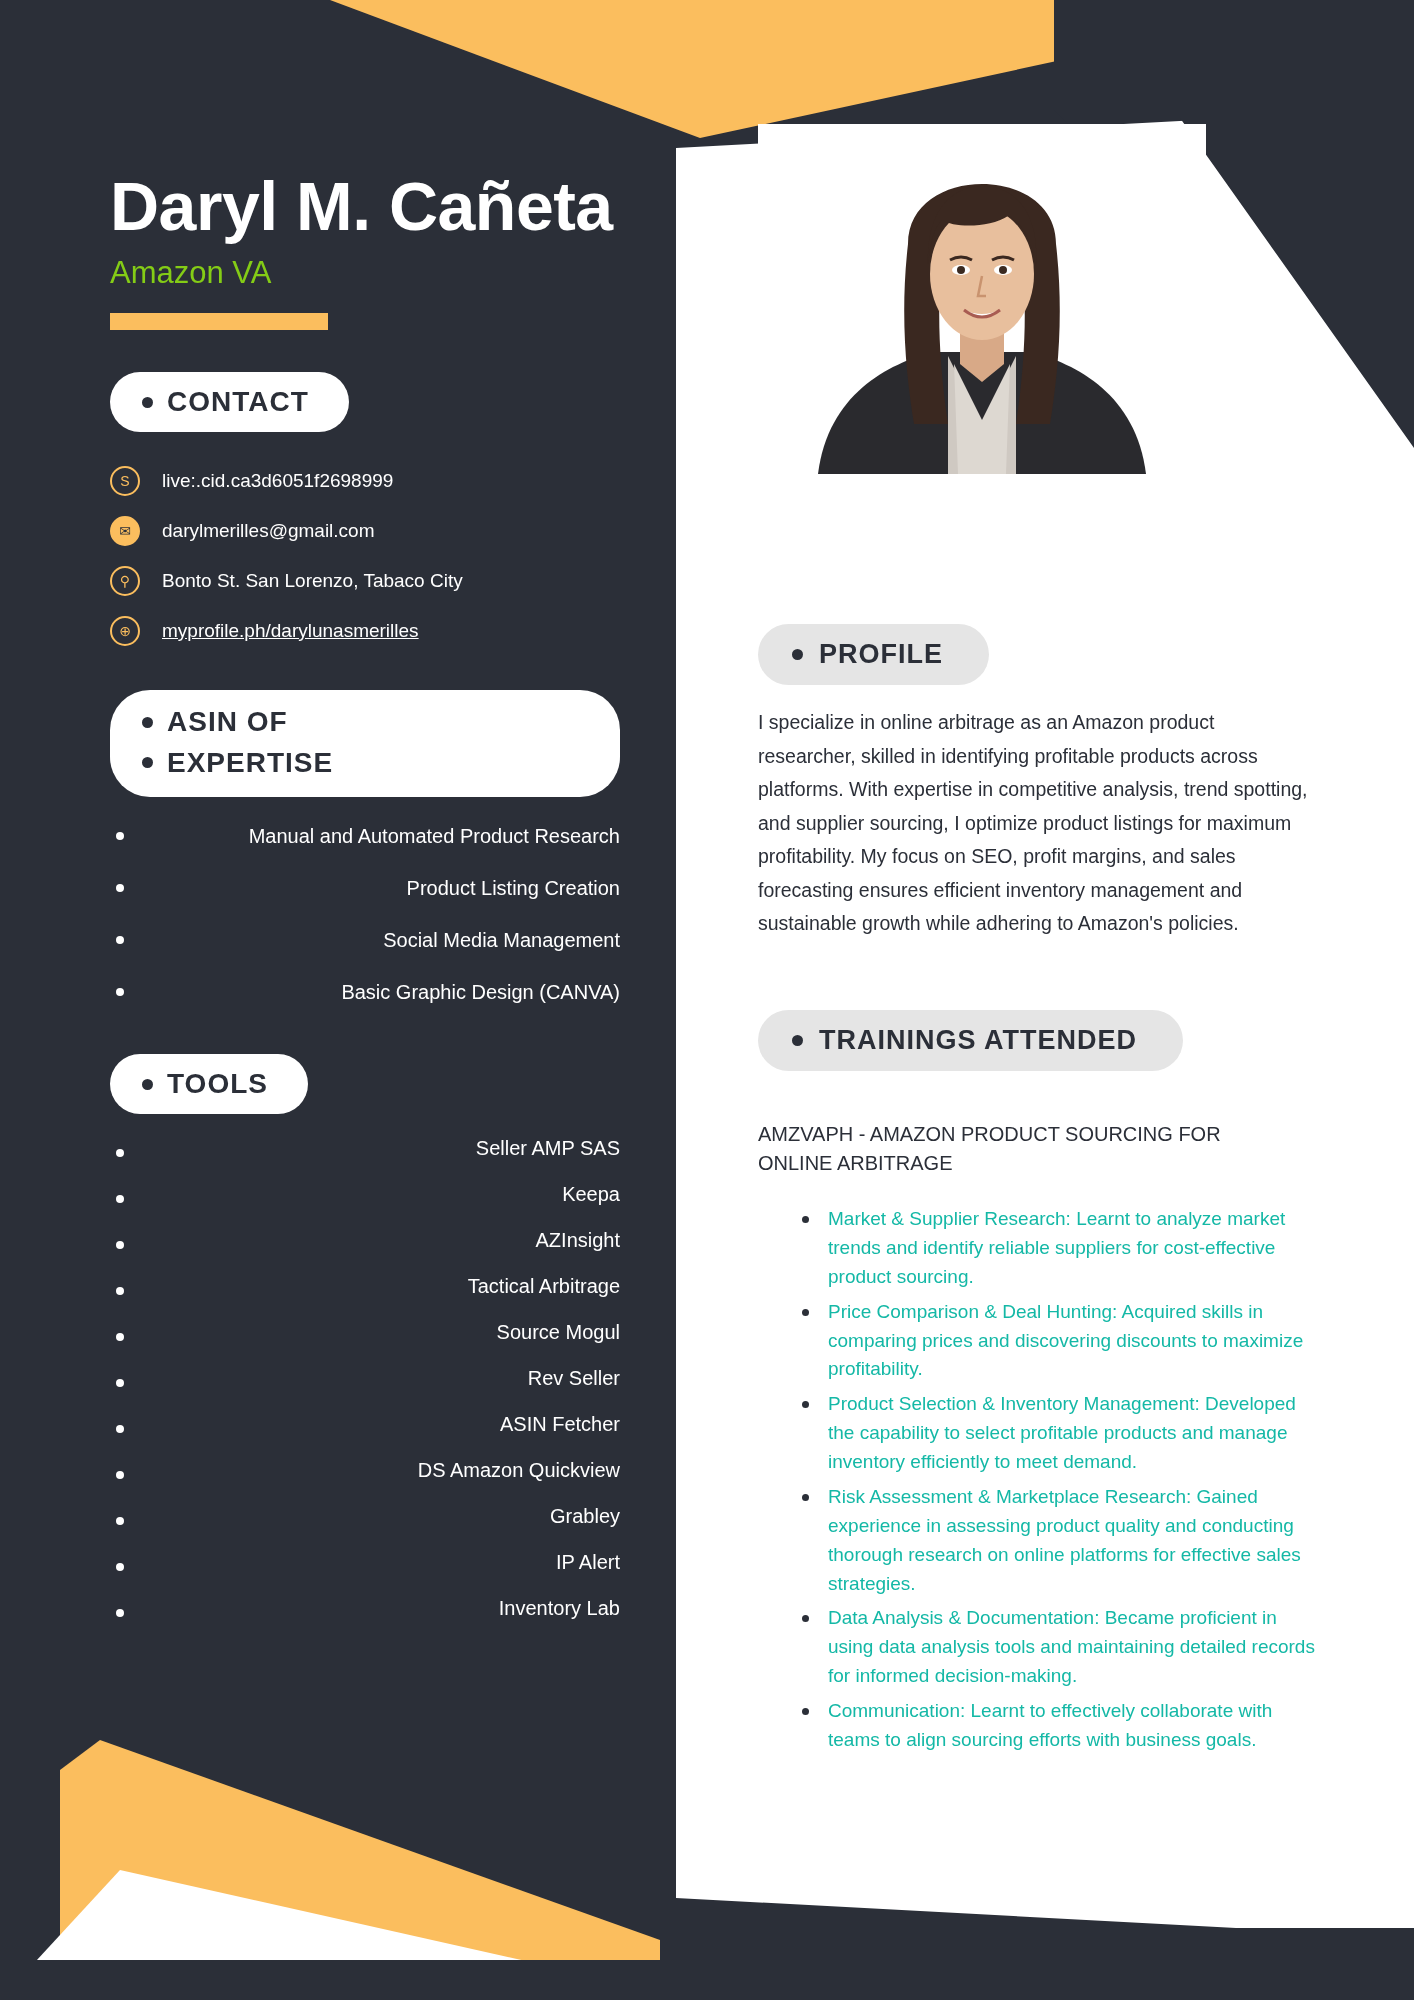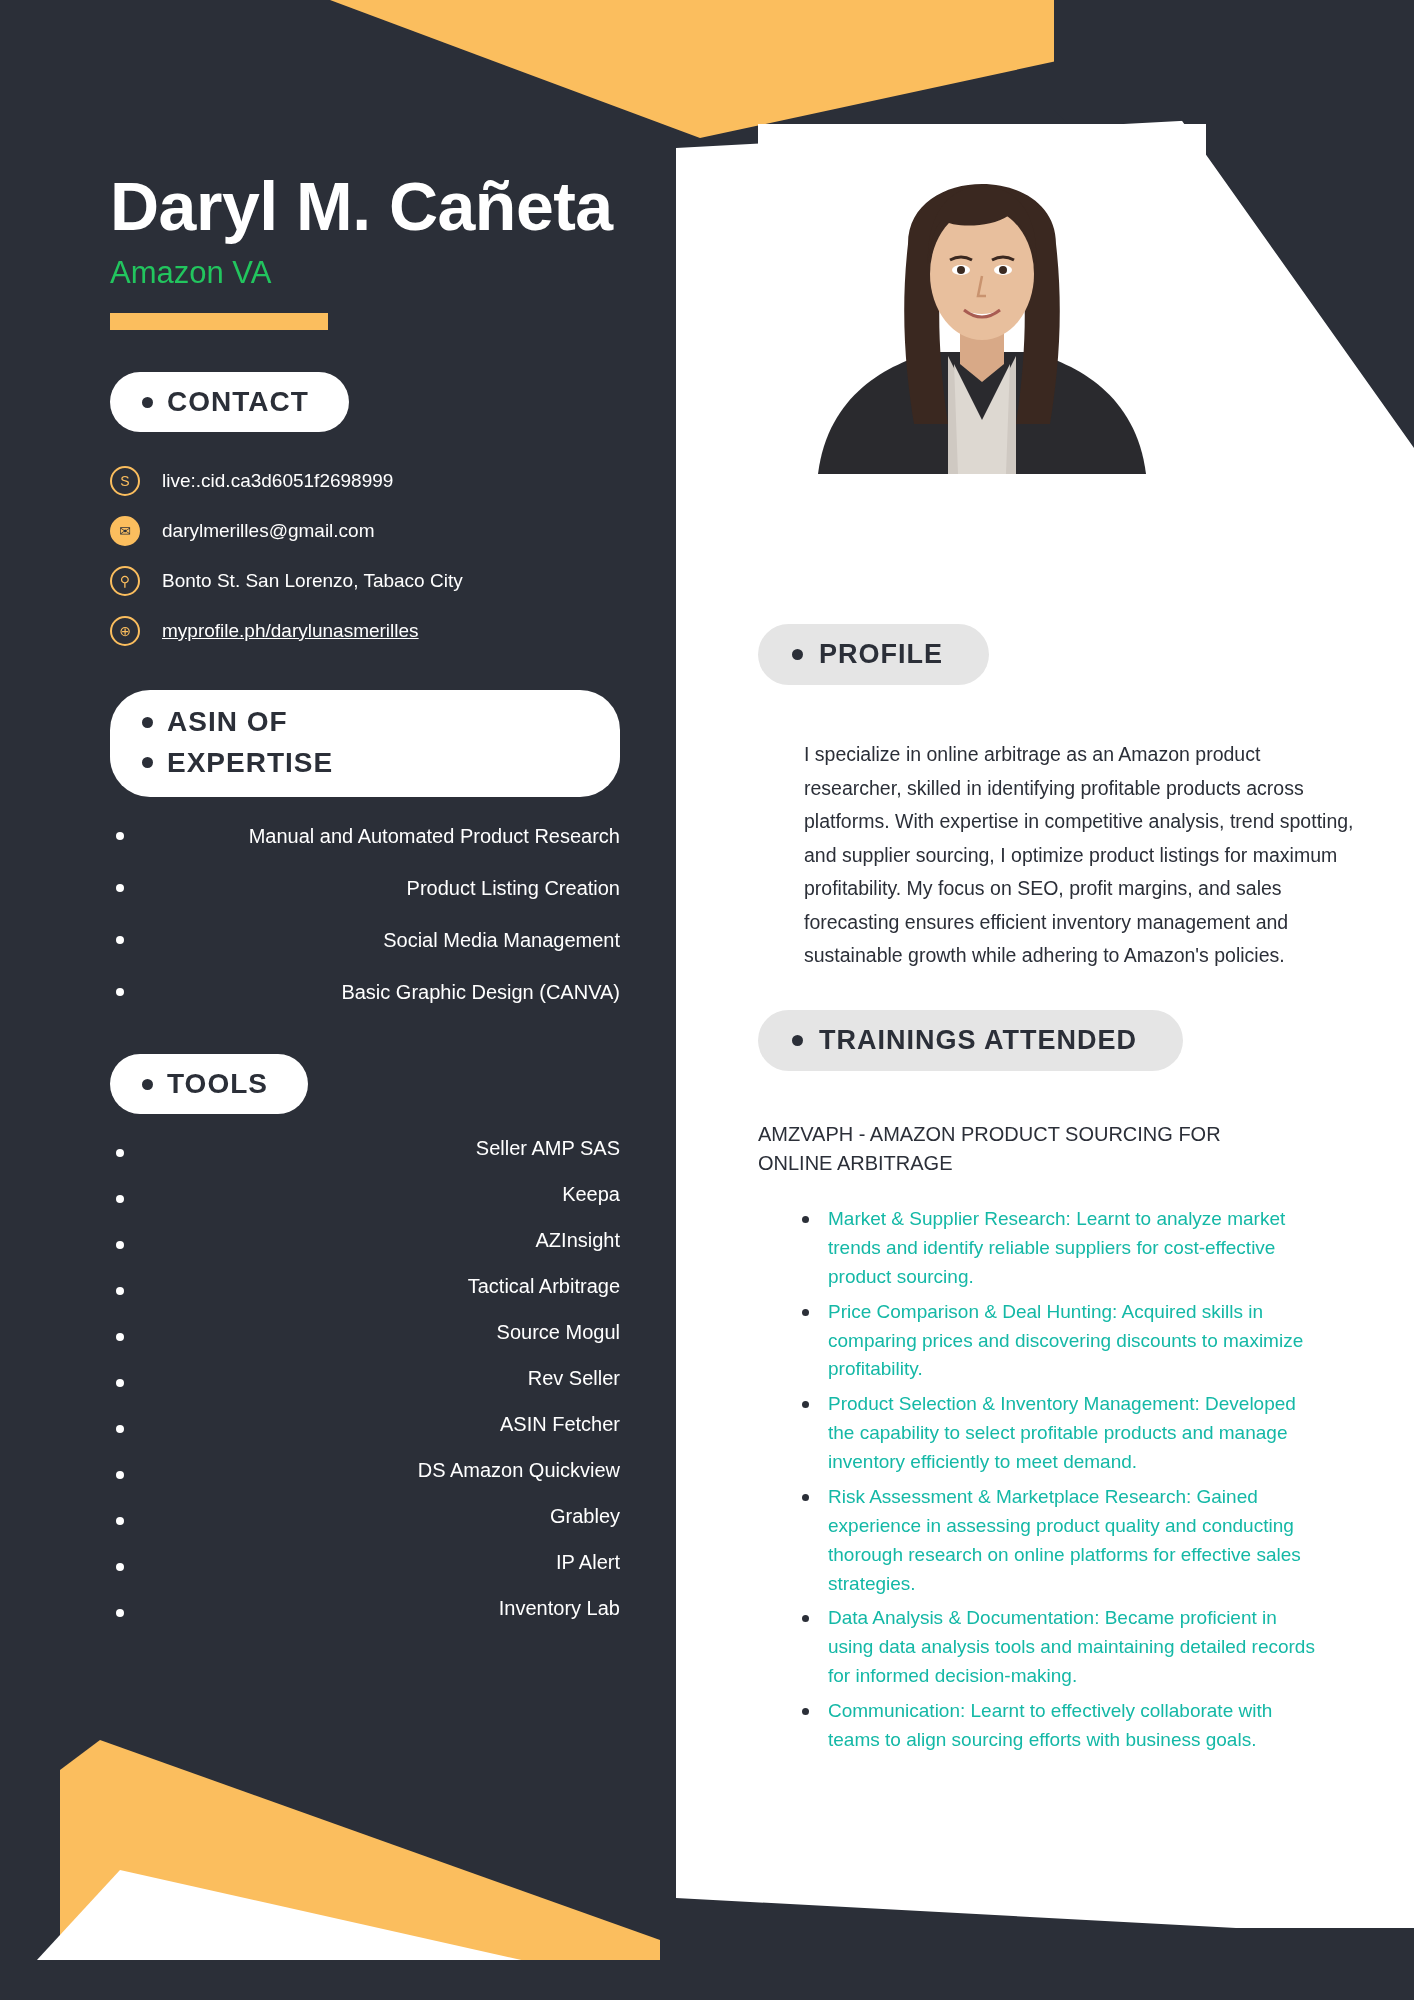--- a/index.html
+++ b/index.html
@@ -65,21 +65,21 @@
     margin-top: 175px;
     font-size: 68px;
     line-height: 62px;
     font-weight: bold;
     letter-spacing: -0.5px;
   }
   .role {
     margin-top: 18px;
     font-size: 31px;
     font-weight: 300;
-    color: #22c55e;
+    color: #84cc16;
   }
   .accent-bar {
     margin-top: 22px;
     width: 218px; height: 17px;
     background: #fbbe5e;
   }
 
   
   .pill {
     display: inline-flex;
@@ -177,26 +177,25 @@
     color: #2b2f38;
     border-radius: 40px;
     padding: 15px 46px 15px 34px;
     font-size: 27px;
     font-weight: bold;
     letter-spacing: 1px;
   }
   .profile-pill { position: absolute; top: 624px; left: 58px; }
   .profile-text {
     position: absolute;
-    top: 738px; left: 58px; width: 550px;
+    top: 706px; left: 58px; width: 550px;
     font-size: 19.5px;
     line-height: 1.72;
     color: #2b2f38;
     font-weight: 300;
-    margin-left: 46px;
   }
   .train-pill { position: absolute; top: 1010px; left: 58px; }
   .train-sub {
     position: absolute;
     top: 1120px; left: 58px; width: 530px;
     font-size: 20px;
     line-height: 1.45;
     color: #2b2f38;
     font-weight: 300;
   }

